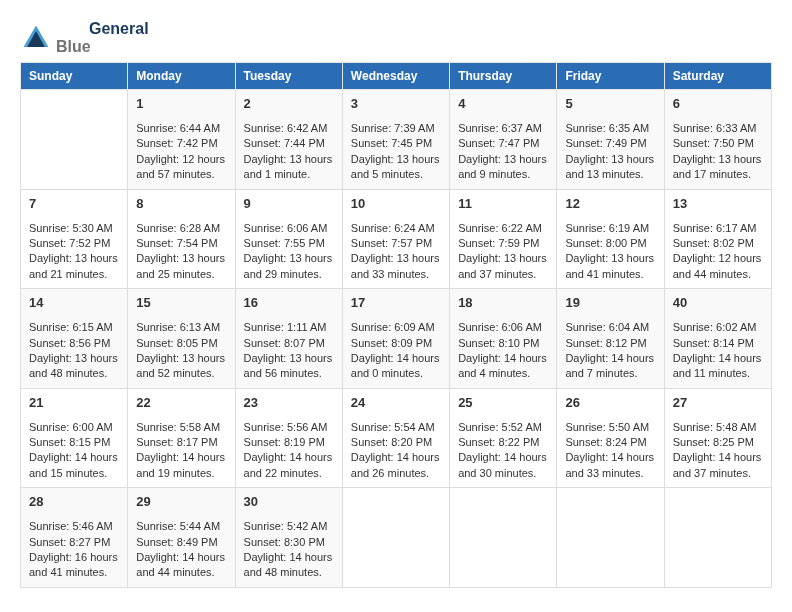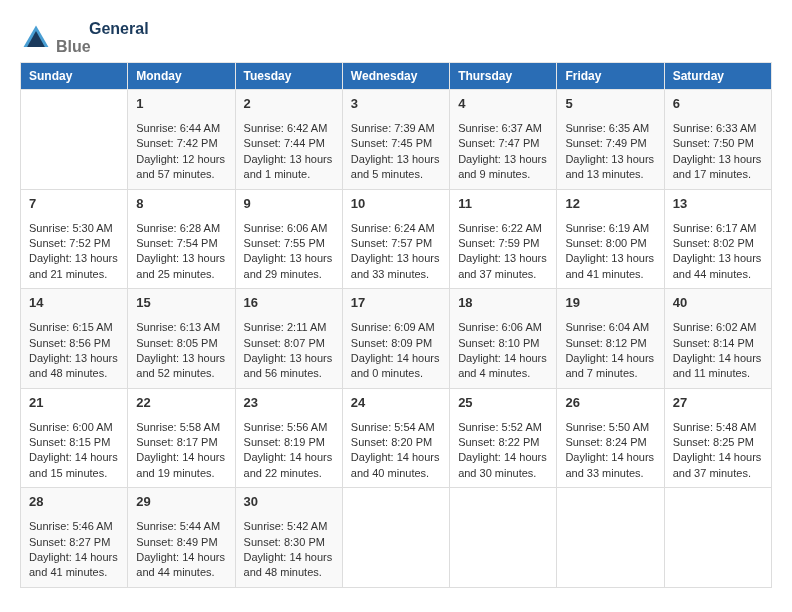--- a/index.html
+++ b/index.html
@@ -215,21 +215,21 @@
           <div>Sunrise: 6:19 AM</div>
           <div>Sunset: 8:00 PM</div>
           <div>Daylight: 13 hours and 41 minutes.</div>
         </div>
       </td>
         <td>
         <span class="day-number">13</span>
         <div class="day-info">
           <div>Sunrise: 6:17 AM</div>
           <div>Sunset: 8:02 PM</div>
-          <div>Daylight: 13 hours and 44 minutes.</div>
+          <div>Daylight: 12 hours and 44 minutes.</div>
         </div>
       </td>
       </tr>
       <tr>
         <td>
         <span class="day-number">14</span>
         <div class="day-info">
           <div>Sunrise: 6:15 AM</div>
           <div>Sunset: 8:56 PM</div>
           <div>Daylight: 13 hours and 48 minutes.</div>
@@ -239,21 +239,21 @@
         <span class="day-number">15</span>
         <div class="day-info">
           <div>Sunrise: 6:13 AM</div>
           <div>Sunset: 8:05 PM</div>
           <div>Daylight: 13 hours and 52 minutes.</div>
         </div>
       </td>
         <td>
         <span class="day-number">16</span>
         <div class="day-info">
-          <div>Sunrise: 2:11 AM</div>
+          <div>Sunrise: 1:11 AM</div>
           <div>Sunset: 8:07 PM</div>
           <div>Daylight: 13 hours and 56 minutes.</div>
         </div>
       </td>
         <td>
         <span class="day-number">17</span>
         <div class="day-info">
           <div>Sunrise: 6:09 AM</div>
           <div>Sunset: 8:09 PM</div>
           <div>Daylight: 14 hours and 0 minutes.</div>
@@ -307,21 +307,21 @@
           <div>Sunrise: 5:56 AM</div>
           <div>Sunset: 8:19 PM</div>
           <div>Daylight: 14 hours and 22 minutes.</div>
         </div>
       </td>
         <td>
         <span class="day-number">24</span>
         <div class="day-info">
           <div>Sunrise: 5:54 AM</div>
           <div>Sunset: 8:20 PM</div>
-          <div>Daylight: 14 hours and 40 minutes.</div>
+          <div>Daylight: 14 hours and 26 minutes.</div>
         </div>
       </td>
         <td>
         <span class="day-number">25</span>
         <div class="day-info">
           <div>Sunrise: 5:52 AM</div>
           <div>Sunset: 8:22 PM</div>
           <div>Daylight: 14 hours and 30 minutes.</div>
         </div>
       </td>
@@ -341,21 +341,21 @@
           <div>Daylight: 14 hours and 37 minutes.</div>
         </div>
       </td>
       </tr>
       <tr>
         <td>
         <span class="day-number">28</span>
         <div class="day-info">
           <div>Sunrise: 5:46 AM</div>
           <div>Sunset: 8:27 PM</div>
-          <div>Daylight: 14 hours and 41 minutes.</div>
+          <div>Daylight: 16 hours and 41 minutes.</div>
         </div>
       </td>
         <td>
         <span class="day-number">29</span>
         <div class="day-info">
           <div>Sunrise: 5:44 AM</div>
           <div>Sunset: 8:49 PM</div>
           <div>Daylight: 14 hours and 44 minutes.</div>
         </div>
       </td>

